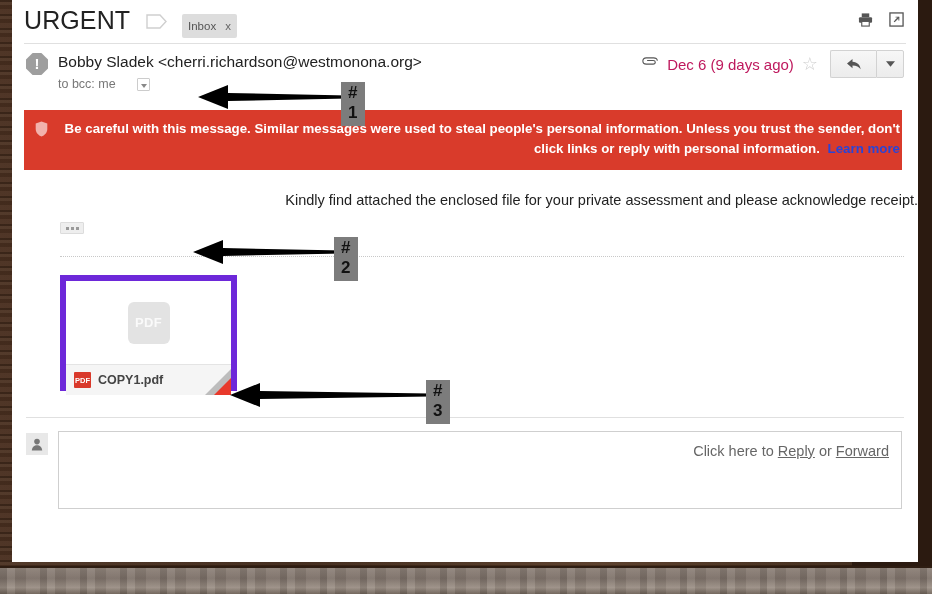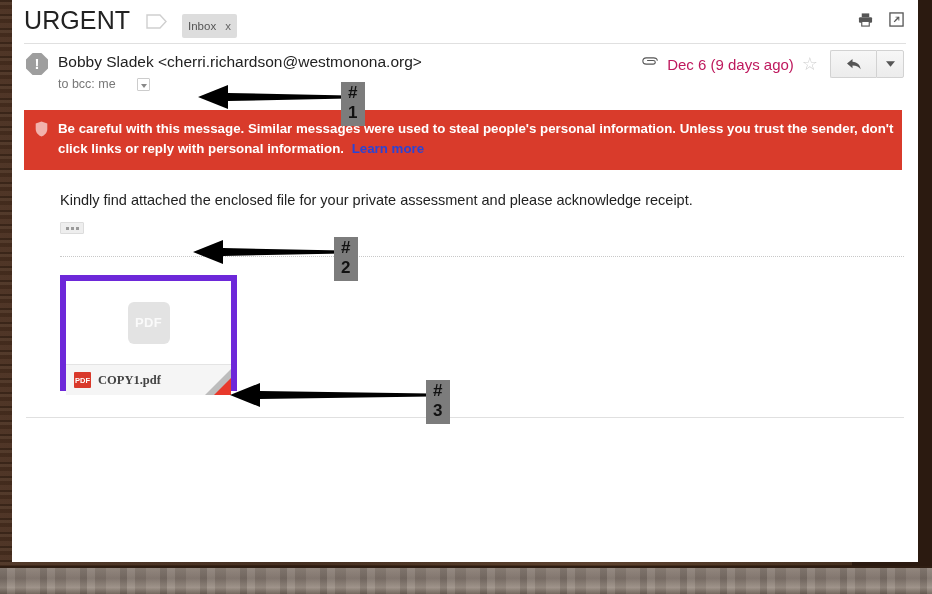--- a/index.html
+++ b/index.html
@@ -14,20 +14,21 @@
   #frame {
     position: relative;
     width: 852px; height: 594px;
     background:
       repeating-linear-gradient(180deg,
         rgba(0,0,0,.22) 0px, rgba(0,0,0,.22) 2px,
         rgba(255,255,255,.05) 2px, rgba(255,255,255,.05) 5px,
         rgba(0,0,0,.10) 5px, rgba(0,0,0,.10) 9px,
         rgba(255,255,255,.03) 9px, rgba(255,255,255,.03) 14px),
       linear-gradient(90deg,#4a3020 0%, #3b2415 35%, #543824 70%, #3a2414 100%);
+    text-align: right;
   }
   
   #wood-plank-bottom {
     position: absolute; left: 0; bottom: 0; width: 932px; height: 28px;
     background:
       repeating-linear-gradient(90deg,
         rgba(0,0,0,.10) 0px, rgba(0,0,0,.10) 7px,
         rgba(255,255,255,.07) 7px, rgba(255,255,255,.07) 15px,
         rgba(0,0,0,.06) 15px, rgba(0,0,0,.06) 26px,
         rgba(255,255,255,.04) 26px, rgba(255,255,255,.04) 40px),
@@ -178,21 +179,21 @@
   #attach-footer {
     position: relative; height: 30px; background: #f5f5f5;
     display: flex; align-items: center; gap: 7px; padding-left: 8px;
     overflow: hidden;
   }
   #pdf-badge {
     width: 17px; height: 16px; background: #d9392b; border-radius: 1px;
     color: #fff; font-size: 7.5px; font-weight: bold;
     display: flex; align-items: center; justify-content: center;
   }
-  #attach-name { font-size: 12.5px; color: #444; font-weight: bold; font-family: Liberation Serif, serif; }
+  #attach-name { font-size: 12.5px; color: #444; font-weight: bold; }
   #fold-gray {
     position: absolute; right: 0; bottom: 0;
     width: 0; height: 0;
     border-left: 26px solid transparent;
     border-bottom: 26px solid #bdbdbd;
   }
   #fold-red {
     position: absolute; right: 0; bottom: 0;
     width: 0; height: 0;
     border-left: 17px solid transparent;
@@ -340,20 +341,31 @@
       <div id="attach-footer">
         <div id="pdf-badge">PDF</div>
         <span id="attach-name">COPY1.pdf</span>
         <span id="fold-gray"></span>
         <span id="fold-red"></span>
       </div>
     </div>
 
     <div id="reply-divider"></div>
 
+    <div id="reply-zone">
+      <div id="reply-avatar">
+        <svg width="12" height="13" viewBox="0 0 12 13">
+          <circle cx="6" cy="3.6" r="2.8" fill="#777"></circle>
+          <path d="M0.8 12.5 C1.2 8.6 3.3 7.2 6 7.2 C8.7 7.2 10.8 8.6 11.2 12.5 z" fill="#777"></path>
+        </svg>
+      </div>
+      <div id="reply-box">
+        <span>Click here to </span><a href="#">Reply</a><span> or </span><a href="#">Forward</a>
+      </div>
+    </div>
 
   </div>
 
   <div class="annot" style="left:198px; top:82px;">
     <svg width="150" height="30" viewBox="0 0 150 30">
       <path d="M0 15 L30 3 L30 11 L150 13.5 L150 16.5 L30 19 L30 27 z" fill="#000"></path>
     </svg>
     <span class="annot-label" style="left:143px; top:0px;"># 1</span>
   </div>
 

